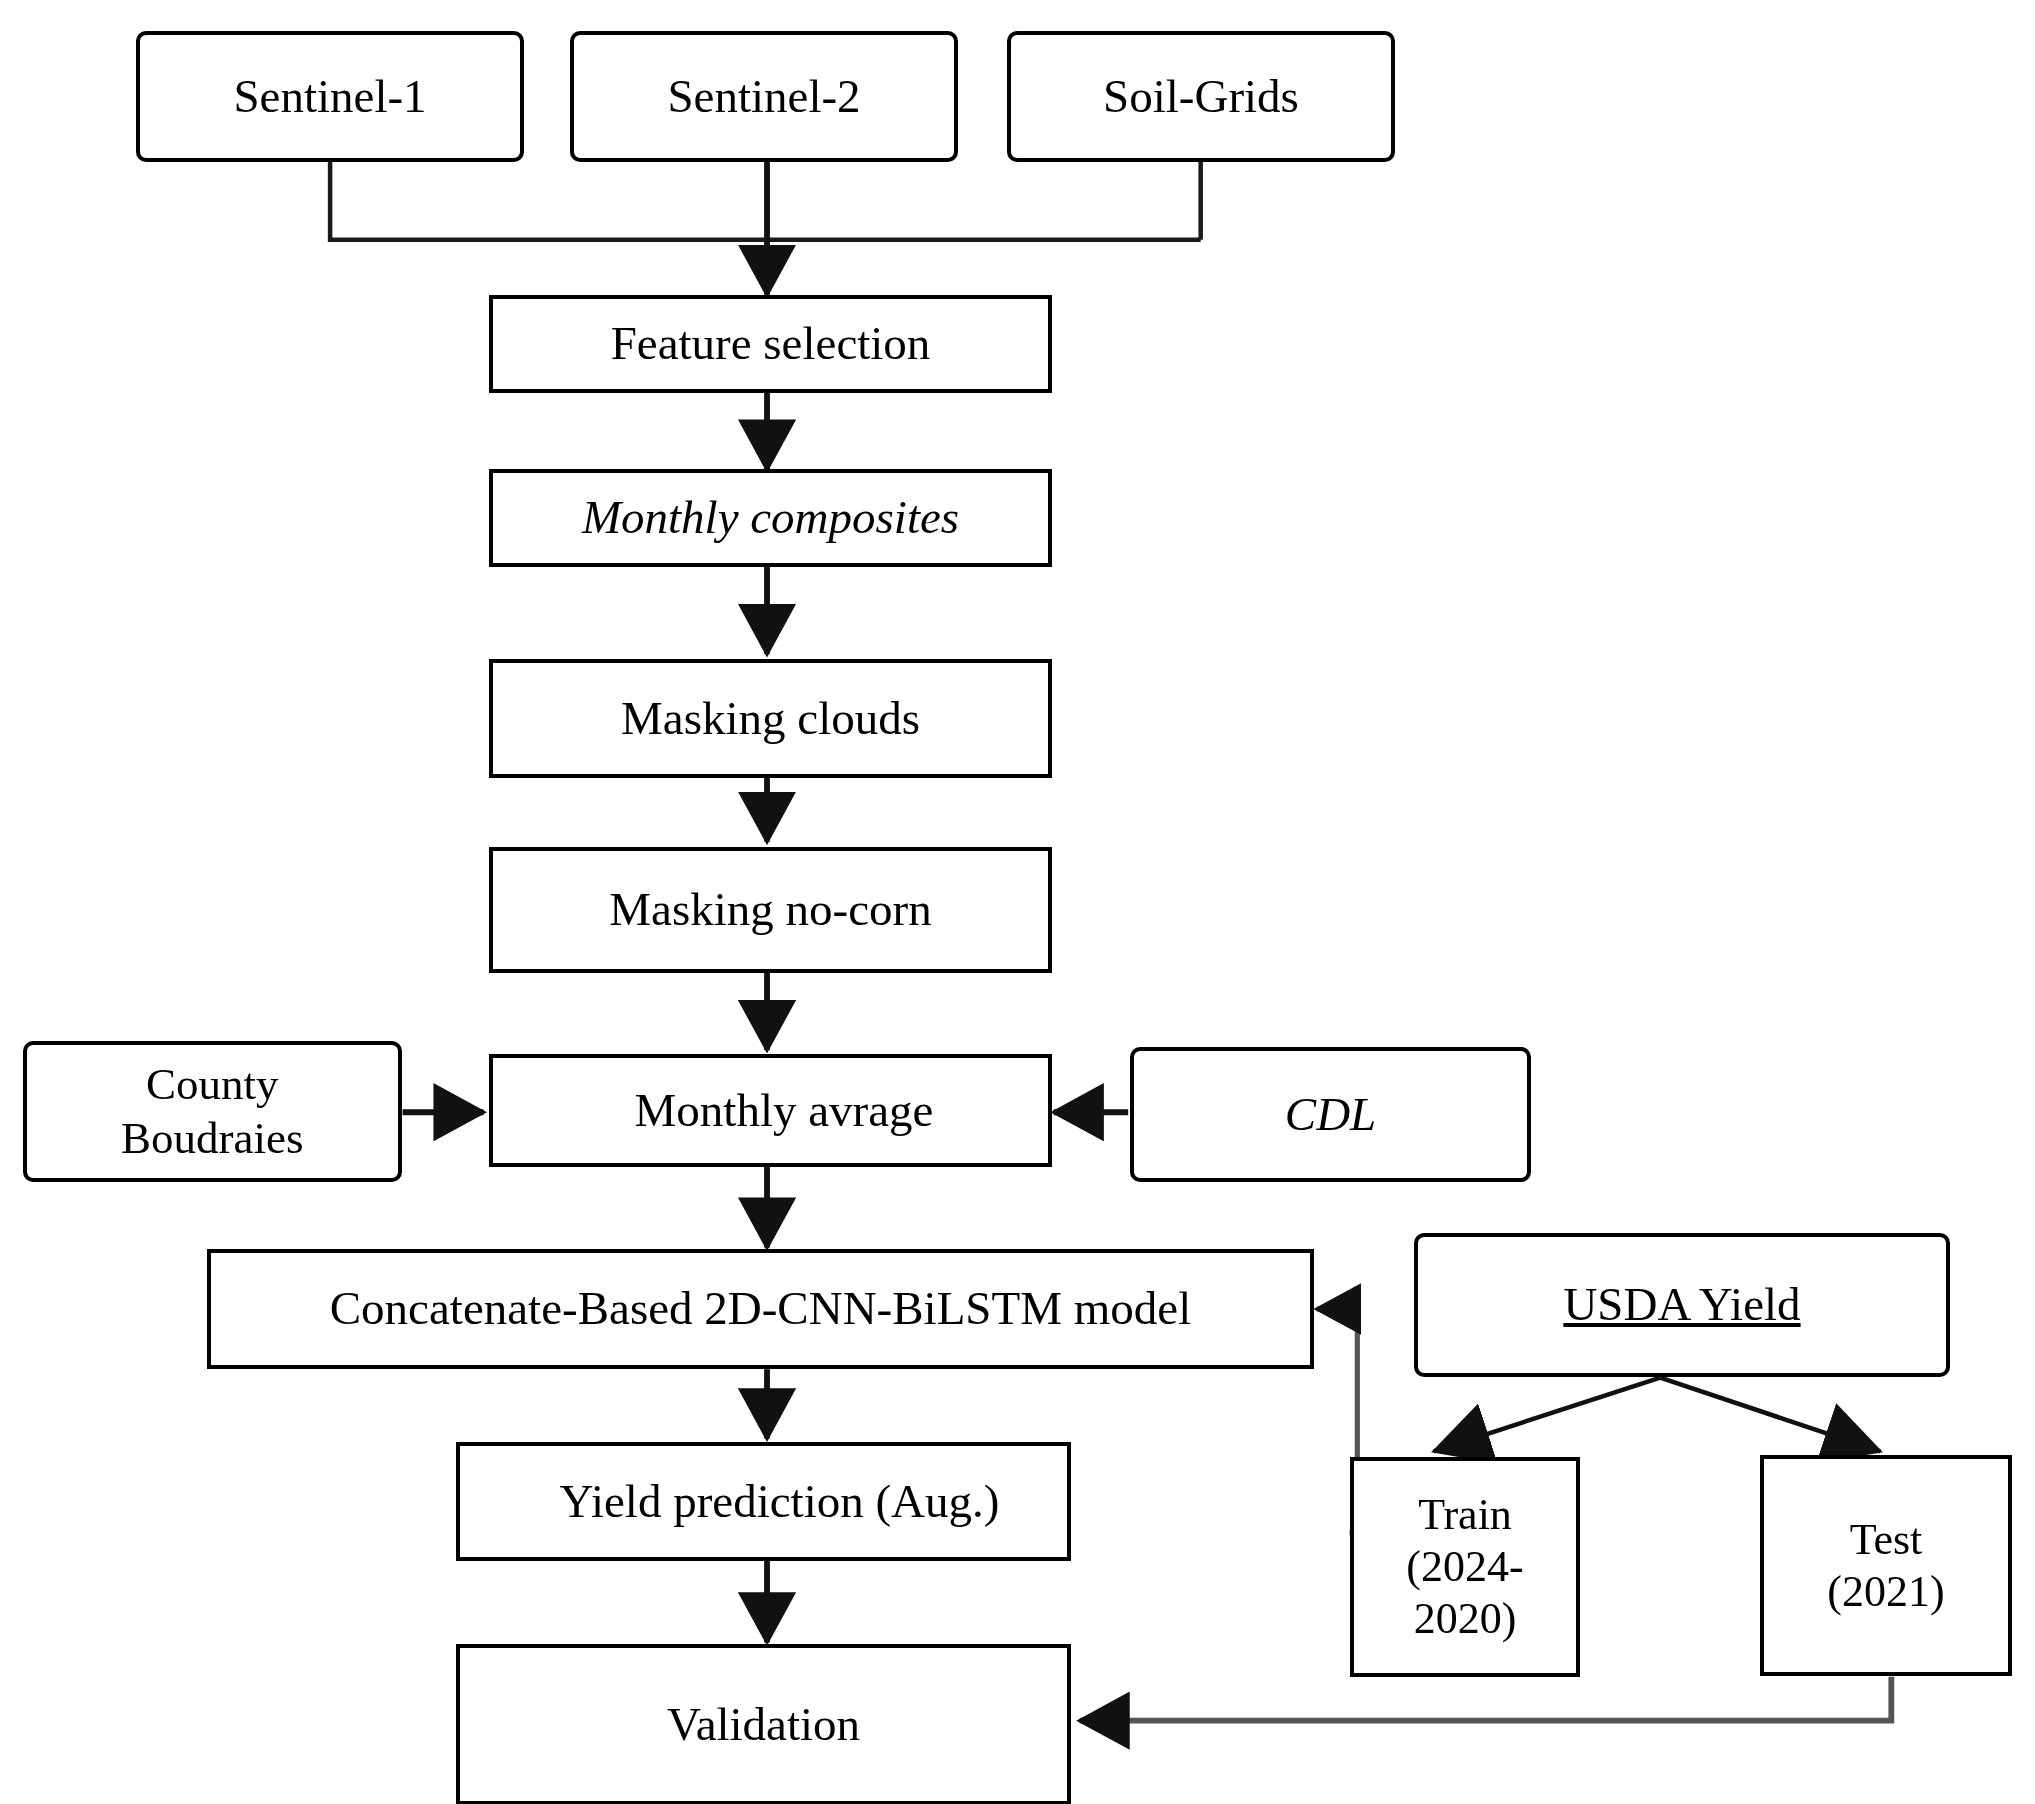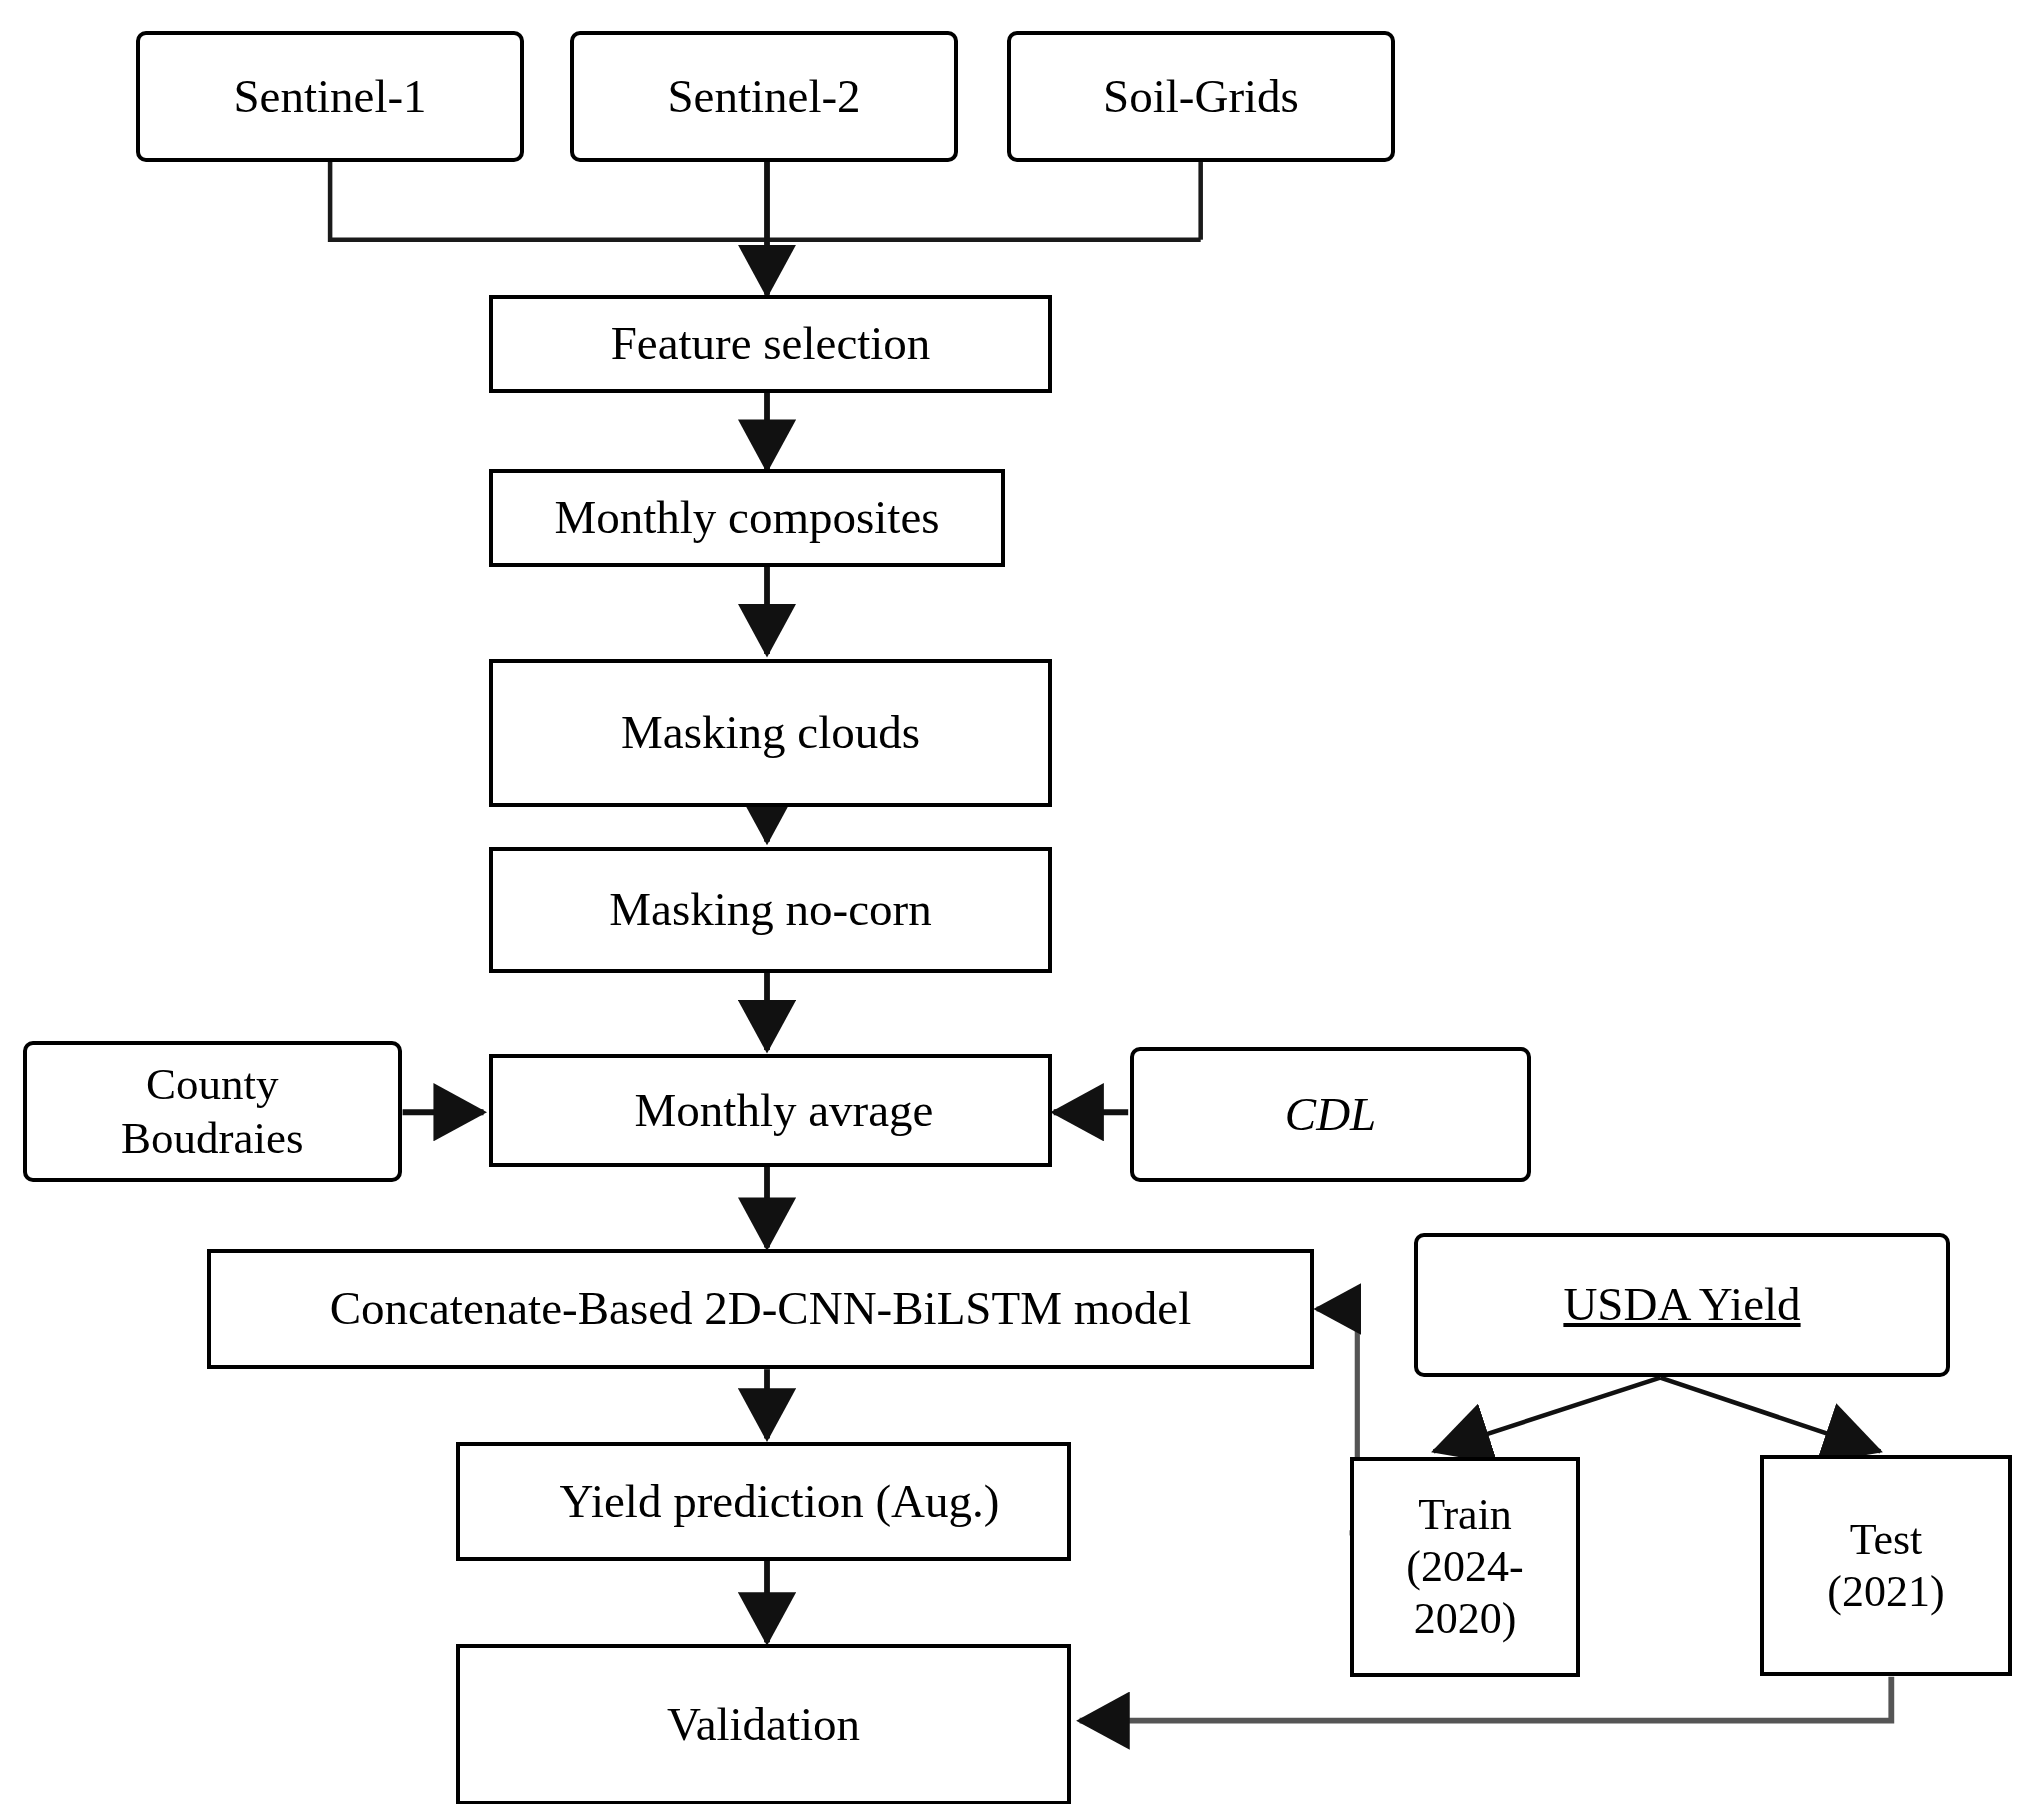--- a/index.html
+++ b/index.html
@@ -98,25 +98,25 @@
   </div>
 
   <div class="node rounded" style="left:1007px;top:31px;width:388px;height:131px;">
     <span class="lbl t-72">Soil-Grids</span>
   </div>
 
   <div class="node" style="left:489px;top:295px;width:563px;height:98px;">
     <span class="lbl t-72">Feature selection</span>
   </div>
 
-  <div class="node" style="left:489px;top:469px;width:516px;height:98px;">
+  <div class="node" style="left:489px;top:469px;width:563px;height:98px;font-style:italic;">
     <span class="lbl t-72">Monthly composites</span>
   </div>
 
-  <div class="node" style="left:489px;top:659px;width:563px;height:148px;">
+  <div class="node" style="left:489px;top:659px;width:563px;height:119px;">
     <span class="lbl t-72">Masking clouds</span>
   </div>
 
   <div class="node" style="left:489px;top:847px;width:563px;height:126px;">
     <span class="lbl t-72">Masking no-corn</span>
   </div>
 
   <div class="node" style="left:489px;top:1054px;width:563px;height:113px;padding-left:27px;">
     <span class="lbl t-72">Monthly avrage</span>
   </div>

